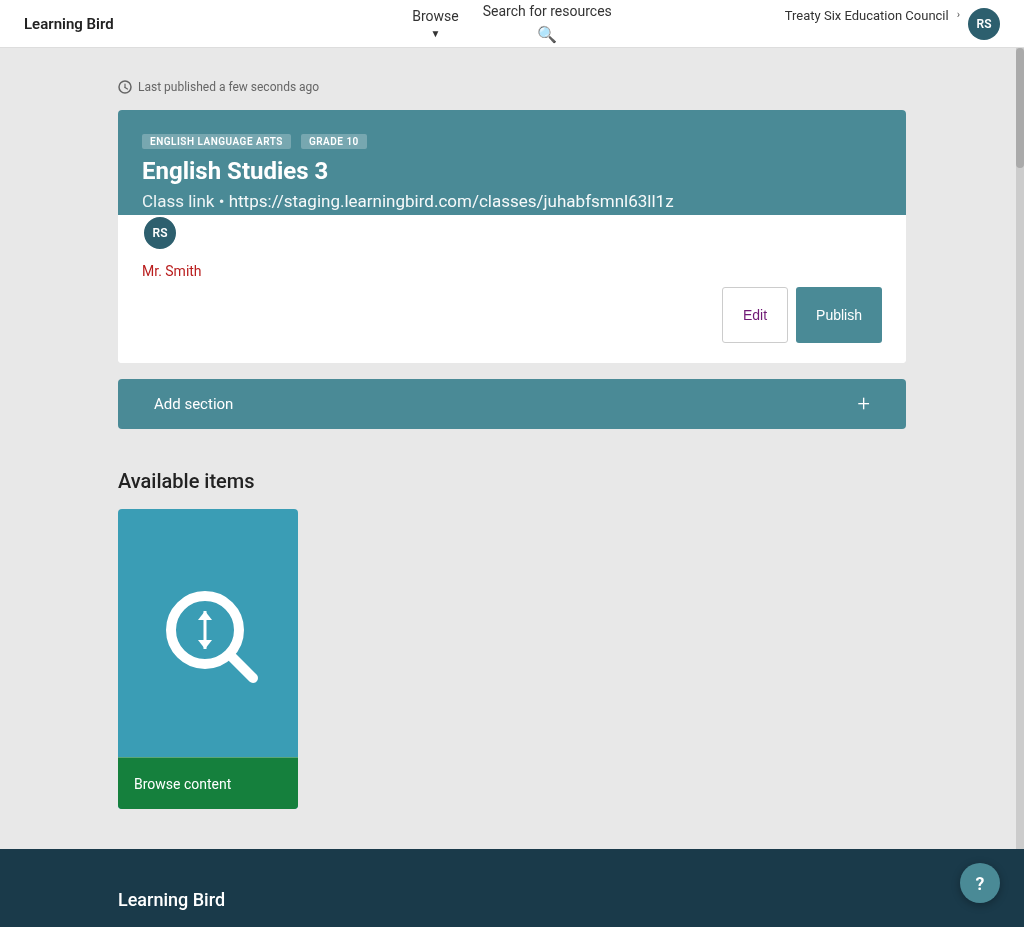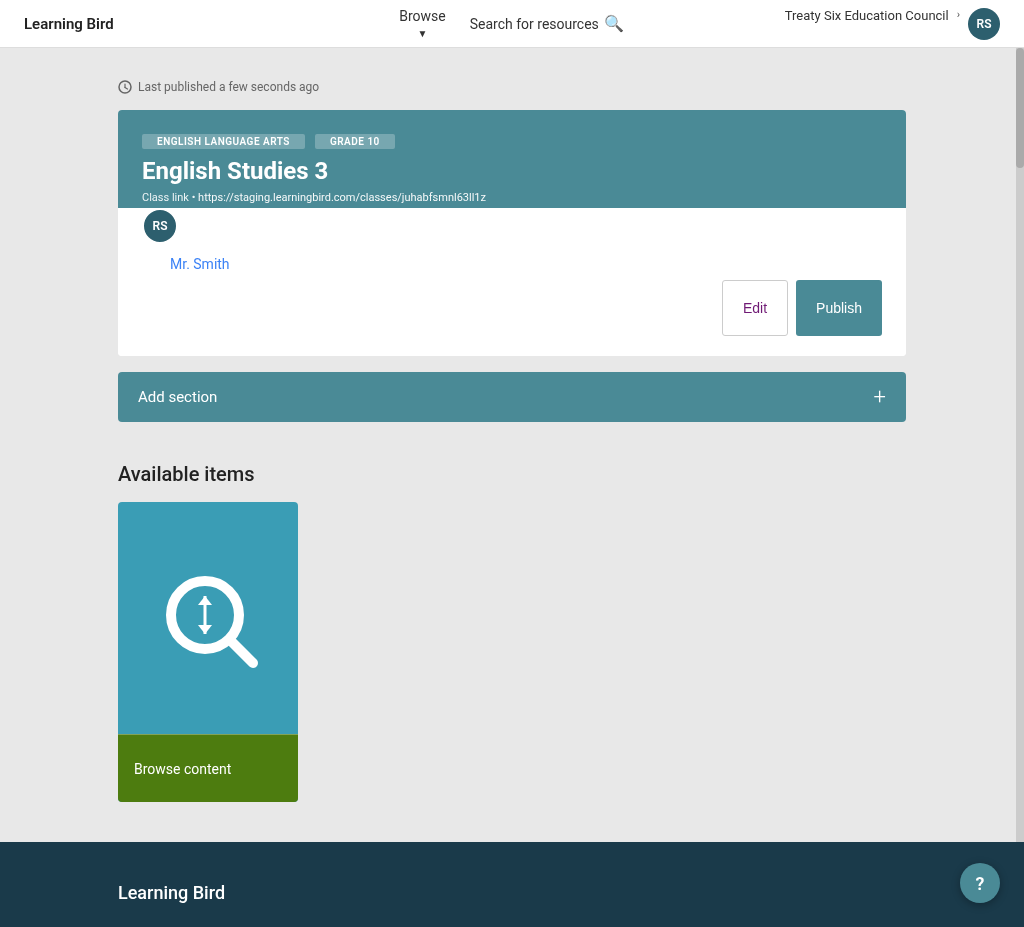--- a/index.html
+++ b/index.html
@@ -39,20 +39,21 @@
       cursor: pointer;
       flex-direction: column;
     }
     .nav-search {
       display: flex;
       align-items: center;
       gap: 6px;
       font-size: 14px;
       color: #333;
       cursor: pointer;
+      flex-direction: column;
     }
     .navbar-right {
       display: flex;
       gap: 8px;
       font-size: 13px;
       color: #333;
     }
     .avatar {
       width: 32px;
       height: 32px;
@@ -105,34 +106,34 @@
       background: #4a8a96;
       padding: 20px 24px 20px;
       color: #fff;
     }
     .tag {
       display: inline-block;
       background: rgba(255,255,255,0.25);
       color: #fff;
       font-size: 10px;
       font-weight: 600;
-      padding: 2px 15px;
+      padding: 2px 8px;
       border-radius: 2px;
       margin-right: 6px;
       margin-bottom: 8px;
       letter-spacing: 0.5px;
     }
     .class-title {
       font-size: 24px;
       font-weight: 700;
       color: #fff;
       margin-bottom: 6px;
     }
     .class-link-row {
-      font-size: 11px;
+      font-size: 17px;
       color: rgba(255,255,255,0.9);
     }
     .class-link-row a {
       color: rgba(255,255,255,0.95);
       text-decoration: none;
     }
     .class-card-body {
       padding: 0 24px 20px;
       background: #fff;
     }
@@ -158,22 +159,21 @@
     .teacher-label {
       font-size: 12px;
       color: #888;
       margin-top: 4px;
       border-bottom: 1px solid #ddd;
       padding-bottom: 4px;
       margin-bottom: 6px;
     }
     .teacher-name {
       font-size: 14px;
-      color: #3b82f6;
-      margin-left: 28px;
+      color: #b91c1c;
     }
     .card-actions {
       display: flex;
       justify-content: flex-end;
       gap: 8px;
       padding-top: 8px;
     }
     .btn-edit {
       padding: 8px 20px;
       background: #fff;
@@ -191,21 +191,21 @@
       font-size: 14px;
       color: #fff;
       cursor: pointer;
       font-weight: 500;
     }
 
     
     .add-section {
       background: #4a8a96;
       border-radius: 4px;
-      padding: 14px 20px;
+      padding: 14px 36px;
       display: flex;
       align-items: center;
       justify-content: space-between;
       margin-bottom: 28px;
       cursor: pointer;
     }
     .add-section-label {
       color: #fff;
       font-size: 15px;
     }
@@ -243,23 +243,23 @@
       align-items: center;
       justify-content: center;
       width: 100%;
     }
     .browse-search-svg {
       width: 110px;
       height: 110px;
     }
     .browse-card-label-area {
       width: 100%;
-      padding: 24px 16px;
+      padding: 16px 16px;
       border-top: 1px solid rgba(255,255,255,0.3);
-      background: #4d7c0f;
+      background: #15803d;
     }
     .browse-card-label {
       color: #fff;
       font-size: 14px;
     }
 
     
     .footer {
       background: #1a3a4a;
       padding: 40px 0 40px;

